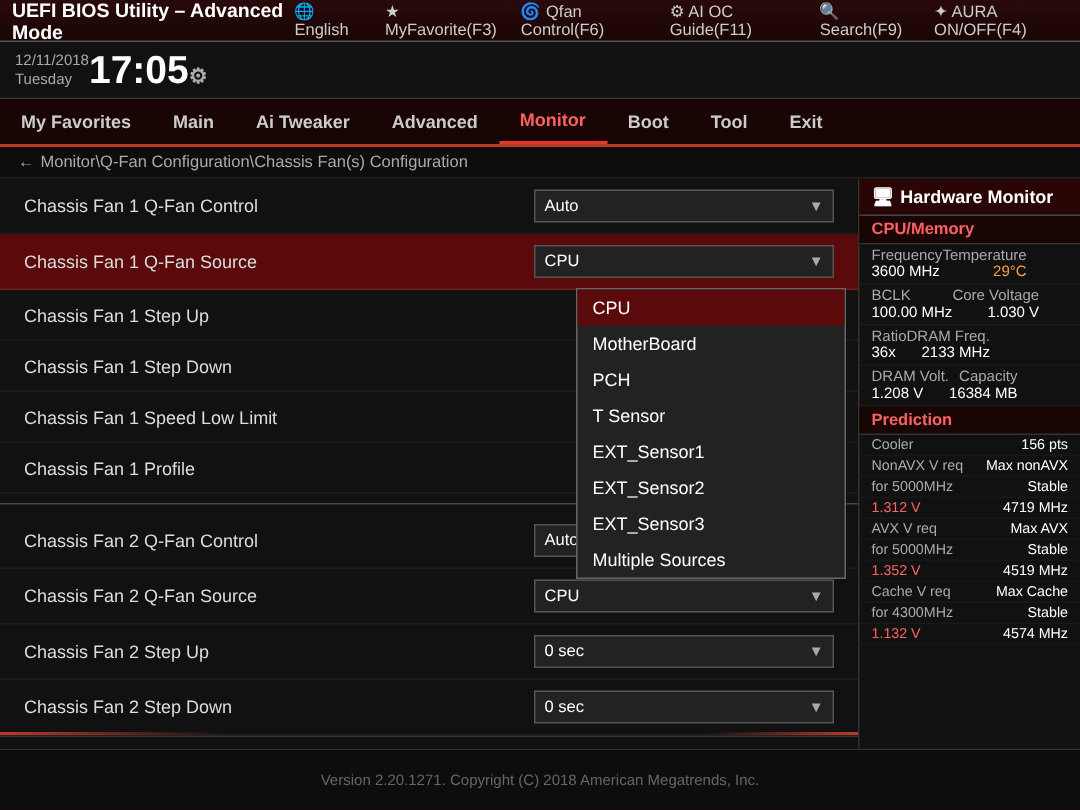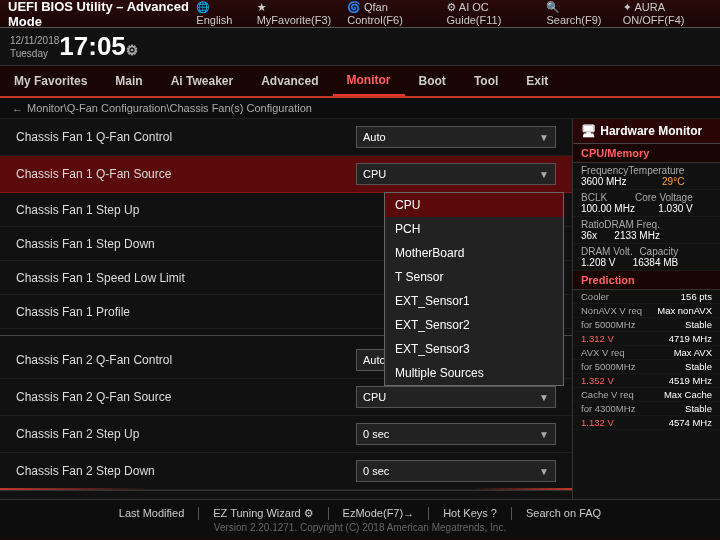--- a/index.html
+++ b/index.html
@@ -504,34 +504,27 @@
     </div>
     <div class="pred-row">
       <span class="pred-label" style="color:#ff6060;">1.132 V</span>
       <span class="pred-value">4574 MHz</span>
     </div>
   </div>
 </div>
 
 <div class="dropdown-popup">
   <div class="dropdown-item selected">CPU</div>
+  <div class="dropdown-item">MotherBoard</div>
   <div class="dropdown-item">PCH</div>
-  <div class="dropdown-item">MotherBoard</div>
   <div class="dropdown-item">T Sensor</div>
   <div class="dropdown-item">EXT_Sensor1</div>
   <div class="dropdown-item">EXT_Sensor2</div>
   <div class="dropdown-item">EXT_Sensor3</div>
   <div class="dropdown-item">Multiple Sources</div>
 </div>
 
 <div class="footer">
-  <div class="footer-links">
-    <span class="footer-link">Last Modified</span>
-    <span class="footer-link">EZ Tuning Wizard ⚙</span>
-    <span class="footer-link">EzMode(F7)→</span>
-    <span class="footer-link">Hot Keys ?</span>
-    <span class="footer-link">Search on FAQ</span>
-  </div>
   <div class="footer-copyright">Version 2.20.1271. Copyright (C) 2018 American Megatrends, Inc.</div>
 </div>
 
 <div class="red-accent-left"></div>
 <div class="red-accent-right"></div>
 
 </body></html>

